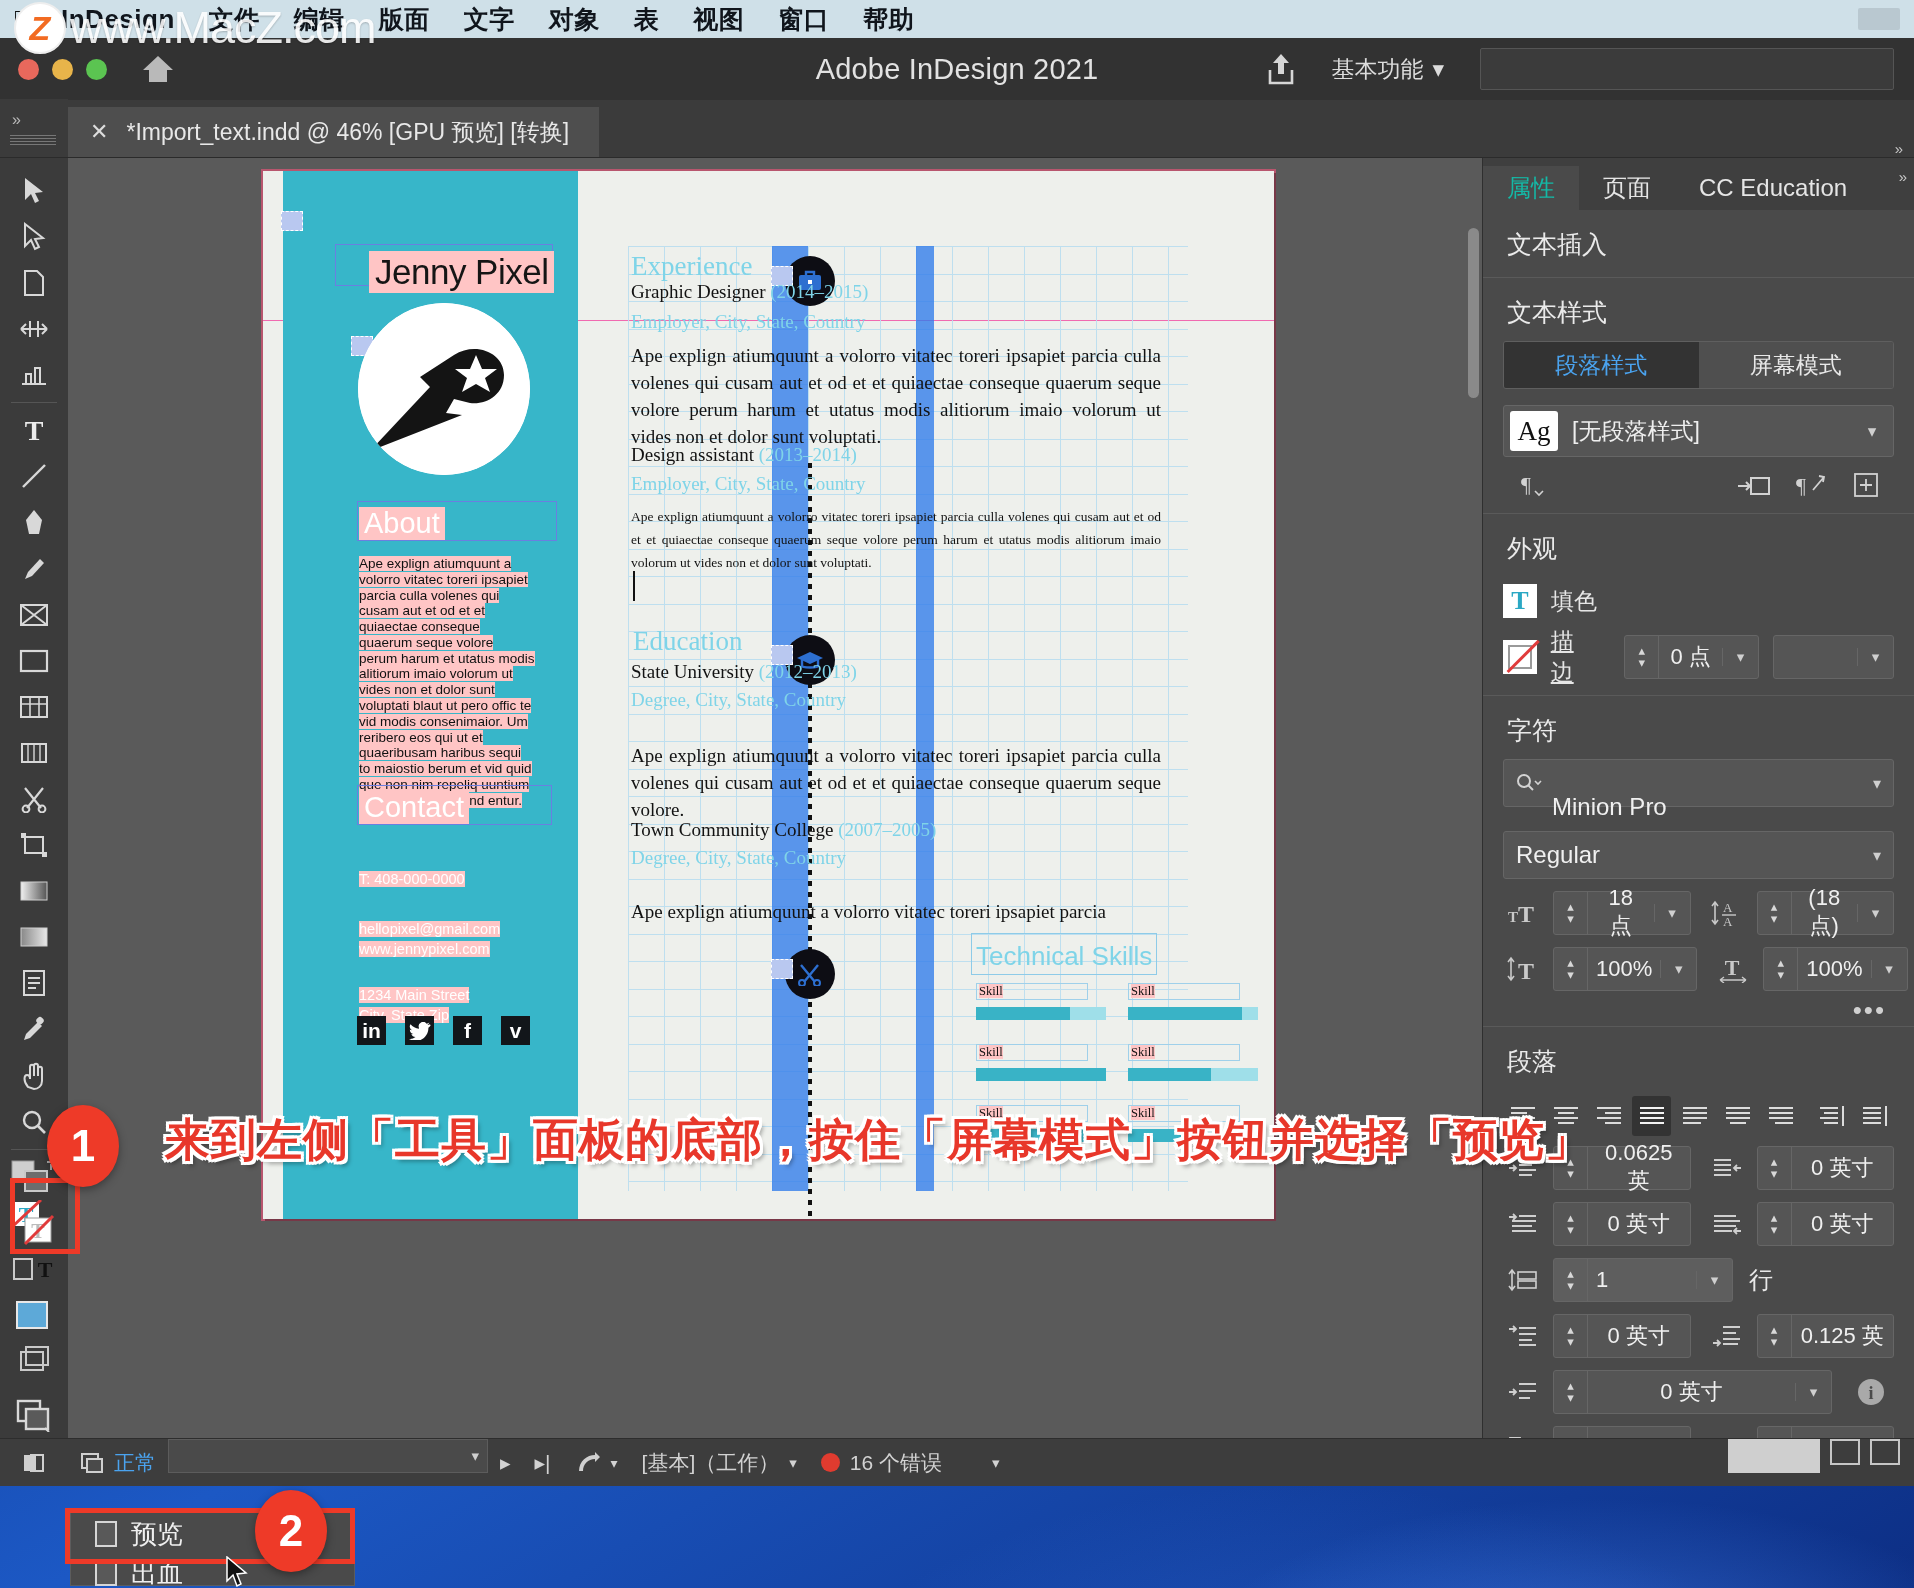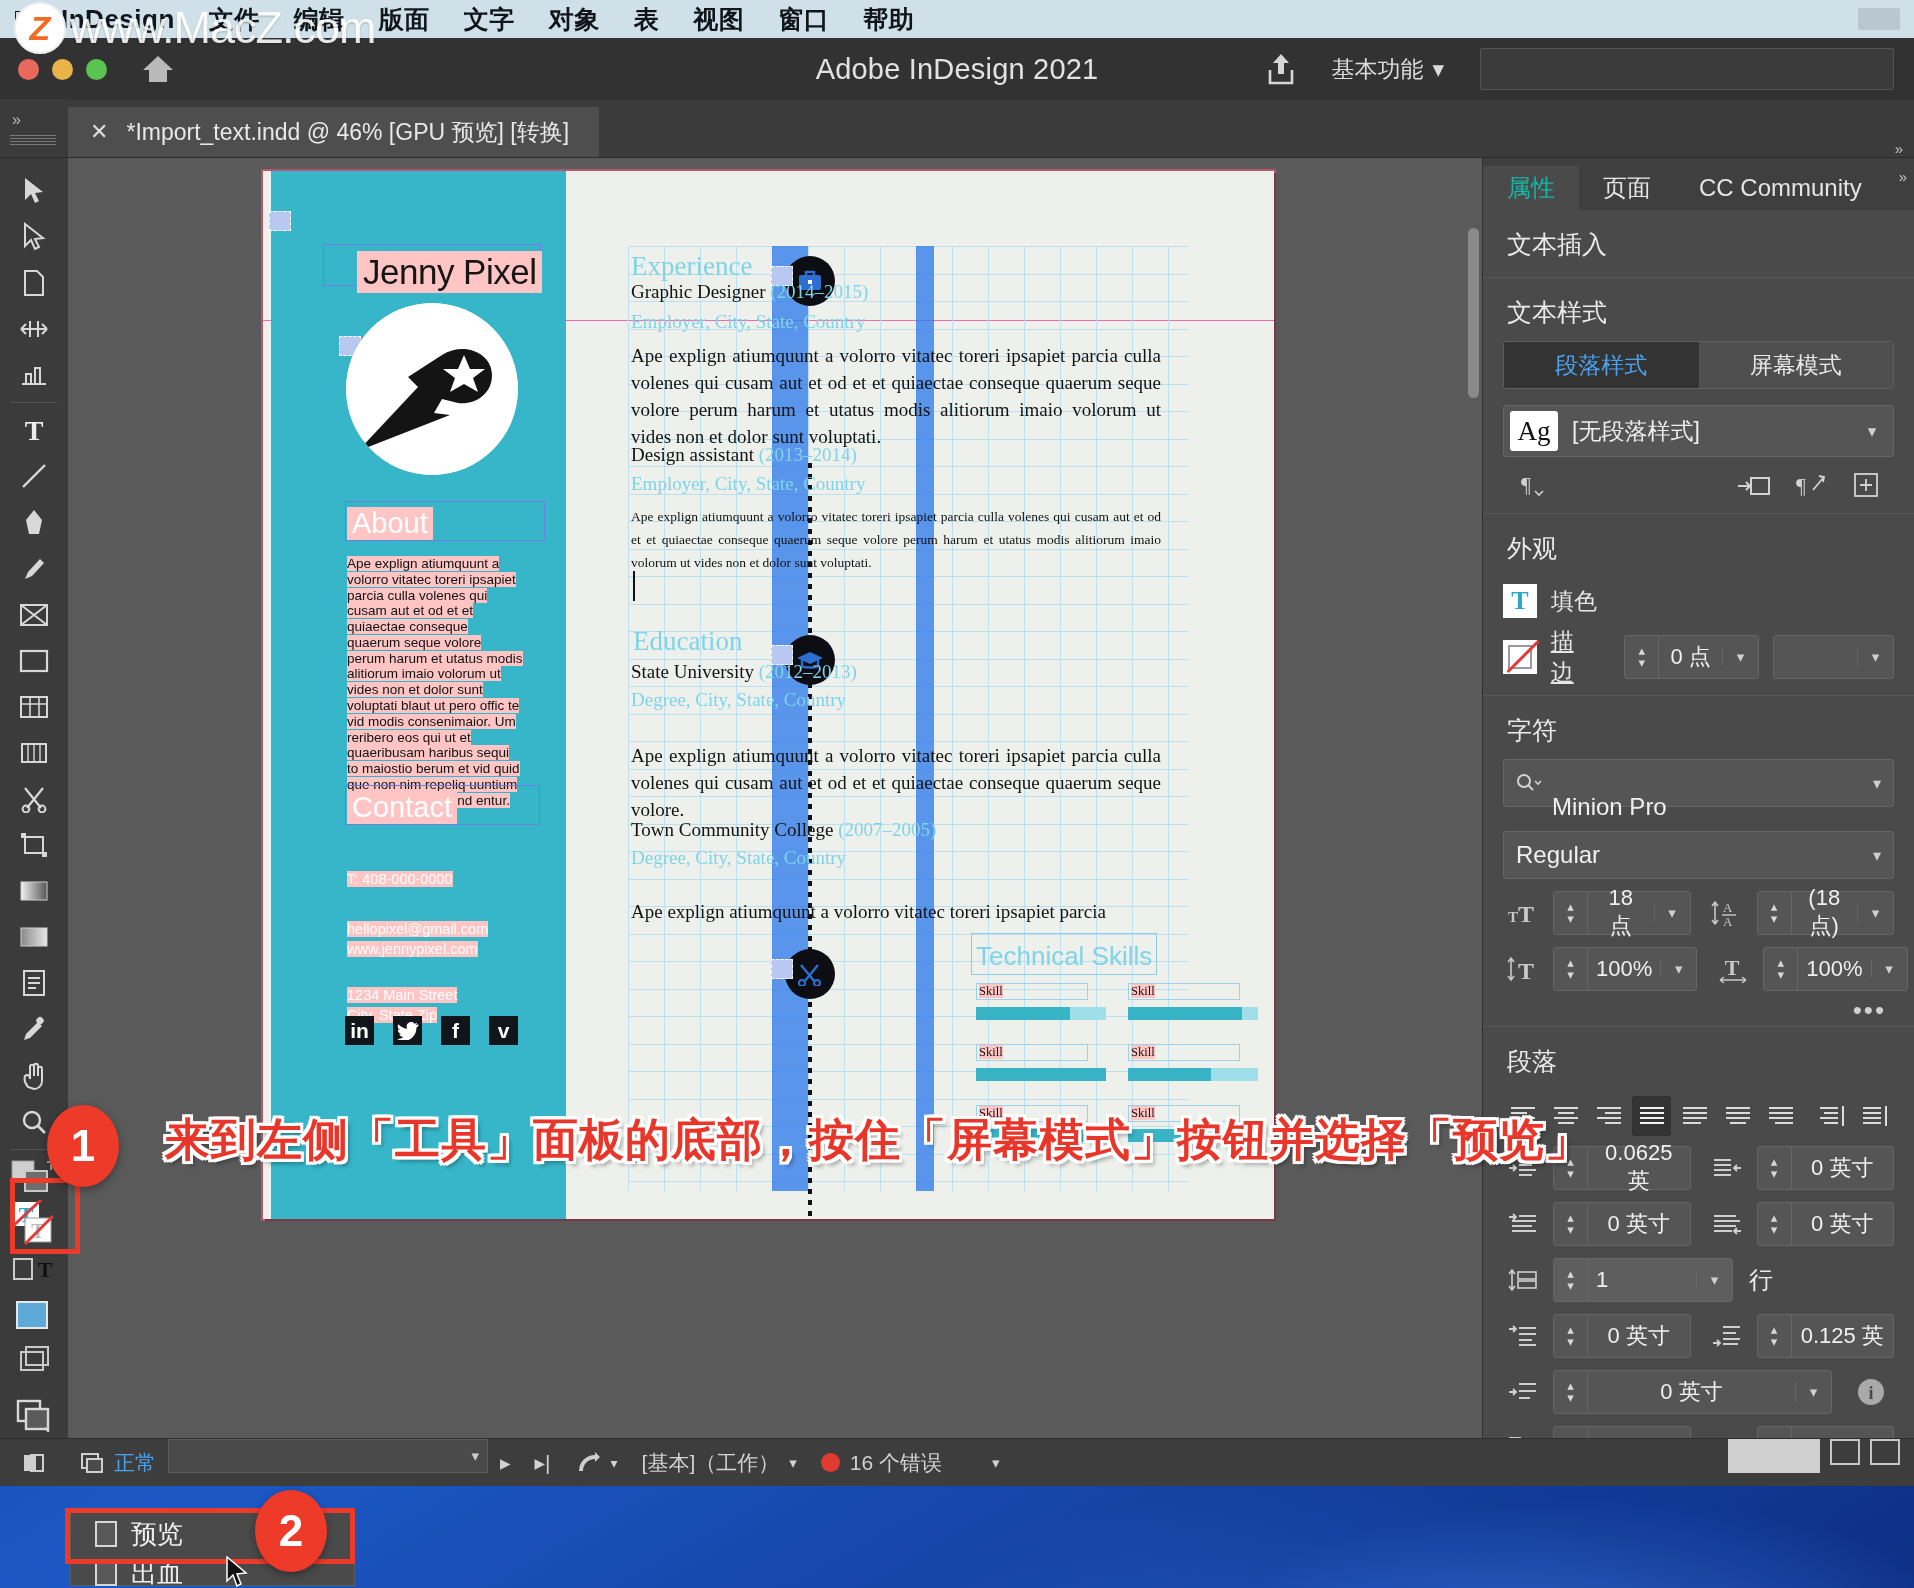--- a/index.html
+++ b/index.html
@@ -75,21 +75,21 @@
   .tool-hr{width:46px;height:1px;background:#555;margin:4px 0;}
 
   
   .canvaswrap{flex:1;background:#5a5a5a;position:relative;overflow:hidden;}
   .pasteboard{position:absolute;left:193px;top:11px;width:1015px;height:1052px;
     border:2px solid #b8566e;background:#5a5a5a;}
   .page{position:absolute;left:195px;top:13px;width:1011px;height:1048px;background:#eef0ec;
     box-shadow:2px 2px 0 rgba(0,0,0,.35);overflow:hidden;}
 
   
-  .resume-left{position:absolute;left:8px;top:0;width:295px;height:100%;background:#37b6c9;}
+  .resume-left{position:absolute;left:20px;top:0;width:295px;height:100%;background:#37b6c9;}
   .rname{position:absolute;left:86px;top:80px;font-size:35px;color:#151515;
     background:#ffc5c5;padding:1px 6px;font-family:"Liberation Sans",sans-serif;
     letter-spacing:-.5px;}
   .rname-frame{position:absolute;left:52px;top:73px;width:218px;height:42px;
     border:1px solid #6a7fe0;}
   .badge-ic{position:absolute;width:22px;height:20px;
     background:#b9c8f0;border:1px dashed #fff;}
   .circle-logo{position:absolute;left:75px;top:132px;width:172px;height:172px;
     border-radius:50%;background:#fff;overflow:hidden;}
   .about-h{position:absolute;left:76px;top:336px;font-size:29px;color:#fff;
@@ -638,21 +638,21 @@
         </div>
       </div>
 
       <div class="vscroll"></div>
     </div>
 
     <div class="rightpanel">
       <div class="rp-tabs">
         <div class="rp-tab active">属性</div>
         <div class="rp-tab">页面</div>
-        <div class="rp-tab">CC Community</div>
+        <div class="rp-tab">CC Education</div>
         <div class="rp-dblchev">»</div>
       </div>
 
       <div class="rp-body">
         <div class="rp-h1">文本插入</div>
         <div class="rp-sep"></div>
 
         <div class="rp-h2">文本样式</div>
         <div class="seg">
           <div class="on">段落样式</div>

